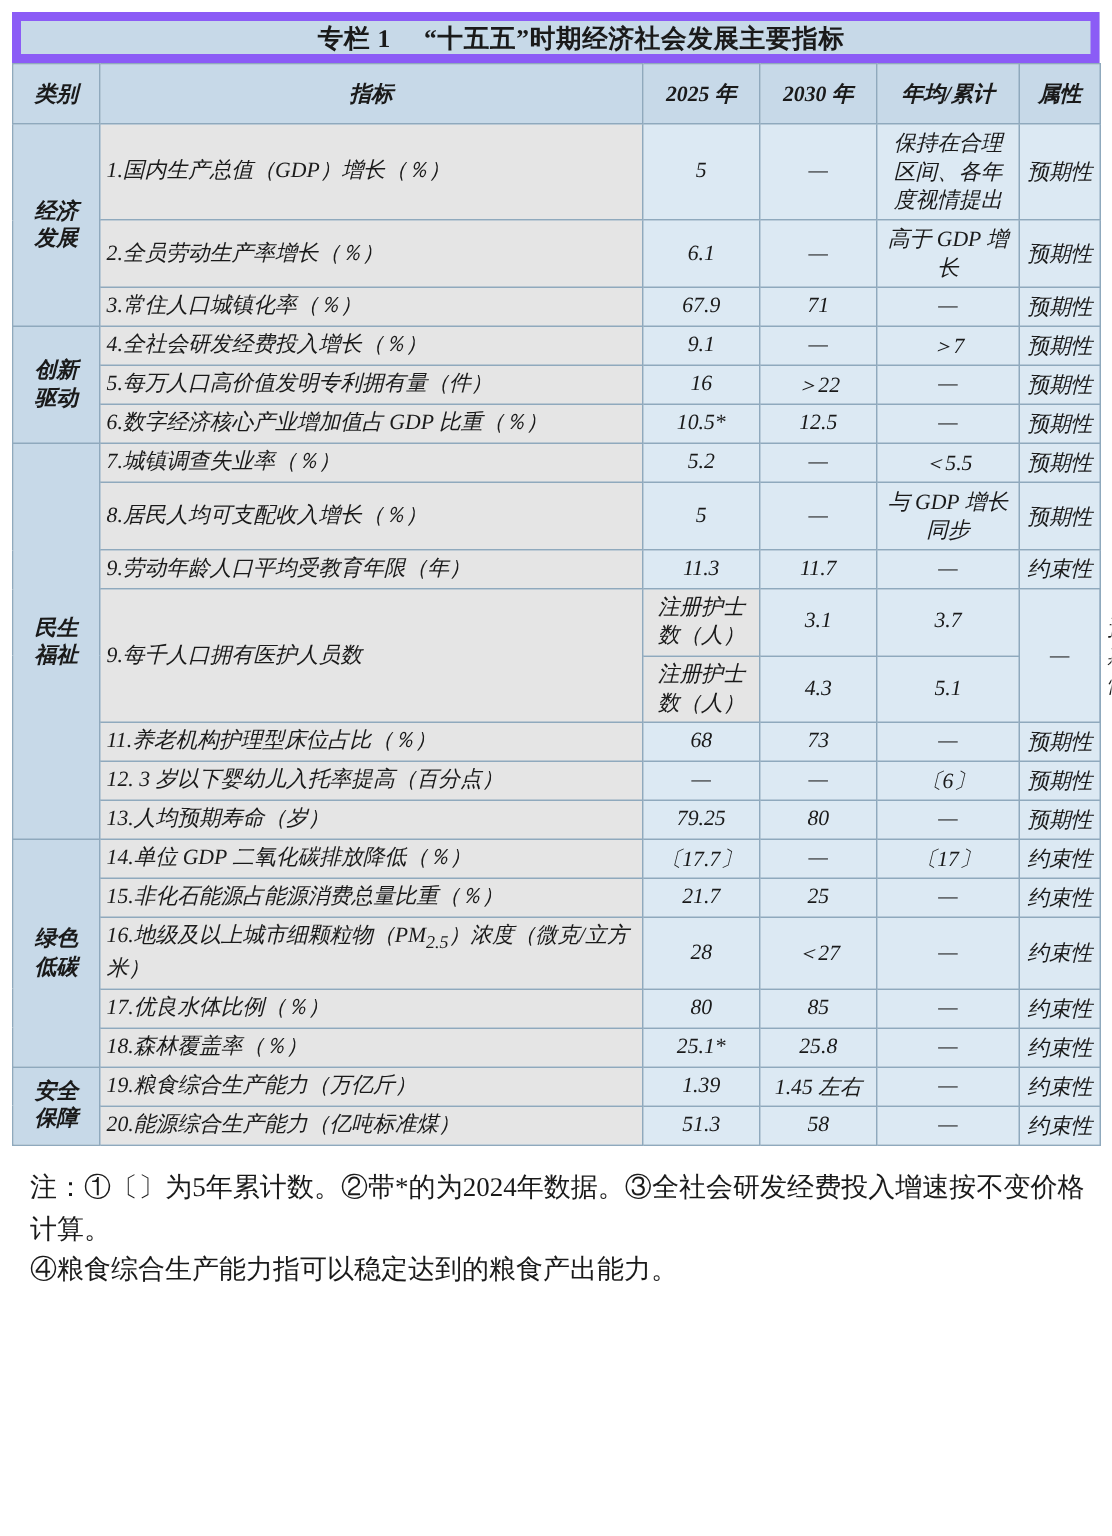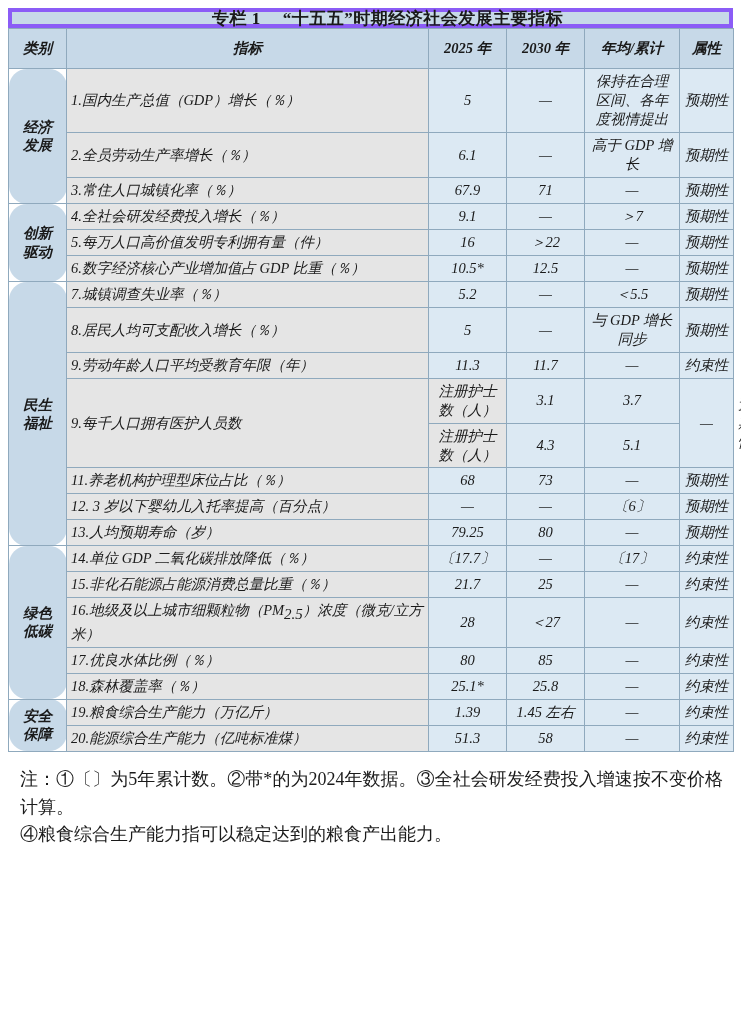--- a/index.html
+++ b/index.html
@@ -14,22 +14,22 @@
     color: #1a1a1a;
     position: relative;
   }
   .page {
     width: 741px;
     padding: 8px 8px 0 8px;
   }
   
   .title-bar {
     background: #c7d9e8;
-    border: 4px solid #8b5cf6;
-    height: 20px;
+    border: 6px solid #8b5cf6;
+    height: 34px;
     display: flex;
     align-items: center;
     justify-content: center;
     font-size: 17px;
     font-weight: bold;
     letter-spacing: 0.5px;
     padding-left: 34px;
   }
   .title-bar .tnum { margin-right: 22px; }
   
@@ -60,41 +60,40 @@
   col.c-avg  { width: 95px; }
   col.c-attr { width: 54px; }
 
   td.cat {
     background: #c7d9e8;
     text-align: center;
     font-weight: bold;
     font-size: 15px;
     line-height: 1.25;
     width: 58px;
-    border-radius: 18px;
   }
   td.ind {
     background: #e5e5e5;
     text-align: left;
     padding-left: 8px;
     line-height: 1.3;
   }
   td.ind.sub {
     text-align: center;
     padding-left: 4px;
   }
   td.num {
     background: #dce9f3;
     text-align: center;
   }
   td.attr {
     background: #dce9f3;
     text-align: center;
   }
-  sub { font-size: 15px; }
+  sub { font-size: 12px; }
   
   .note {
     font-size: 18px;
     line-height: 1.55;
     padding: 14px 10px 0 12px;
     text-align: justify;
   }
   .note div { text-indent: 0; }
 </style>
 </head>

